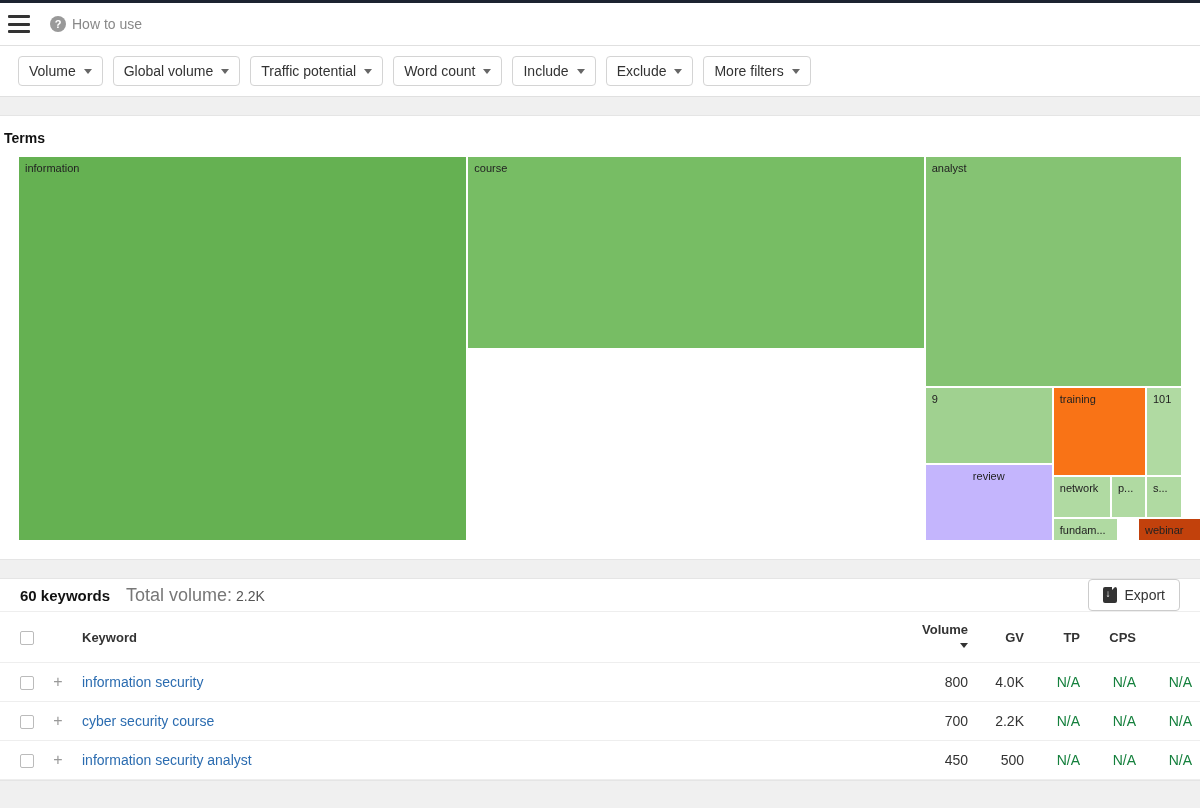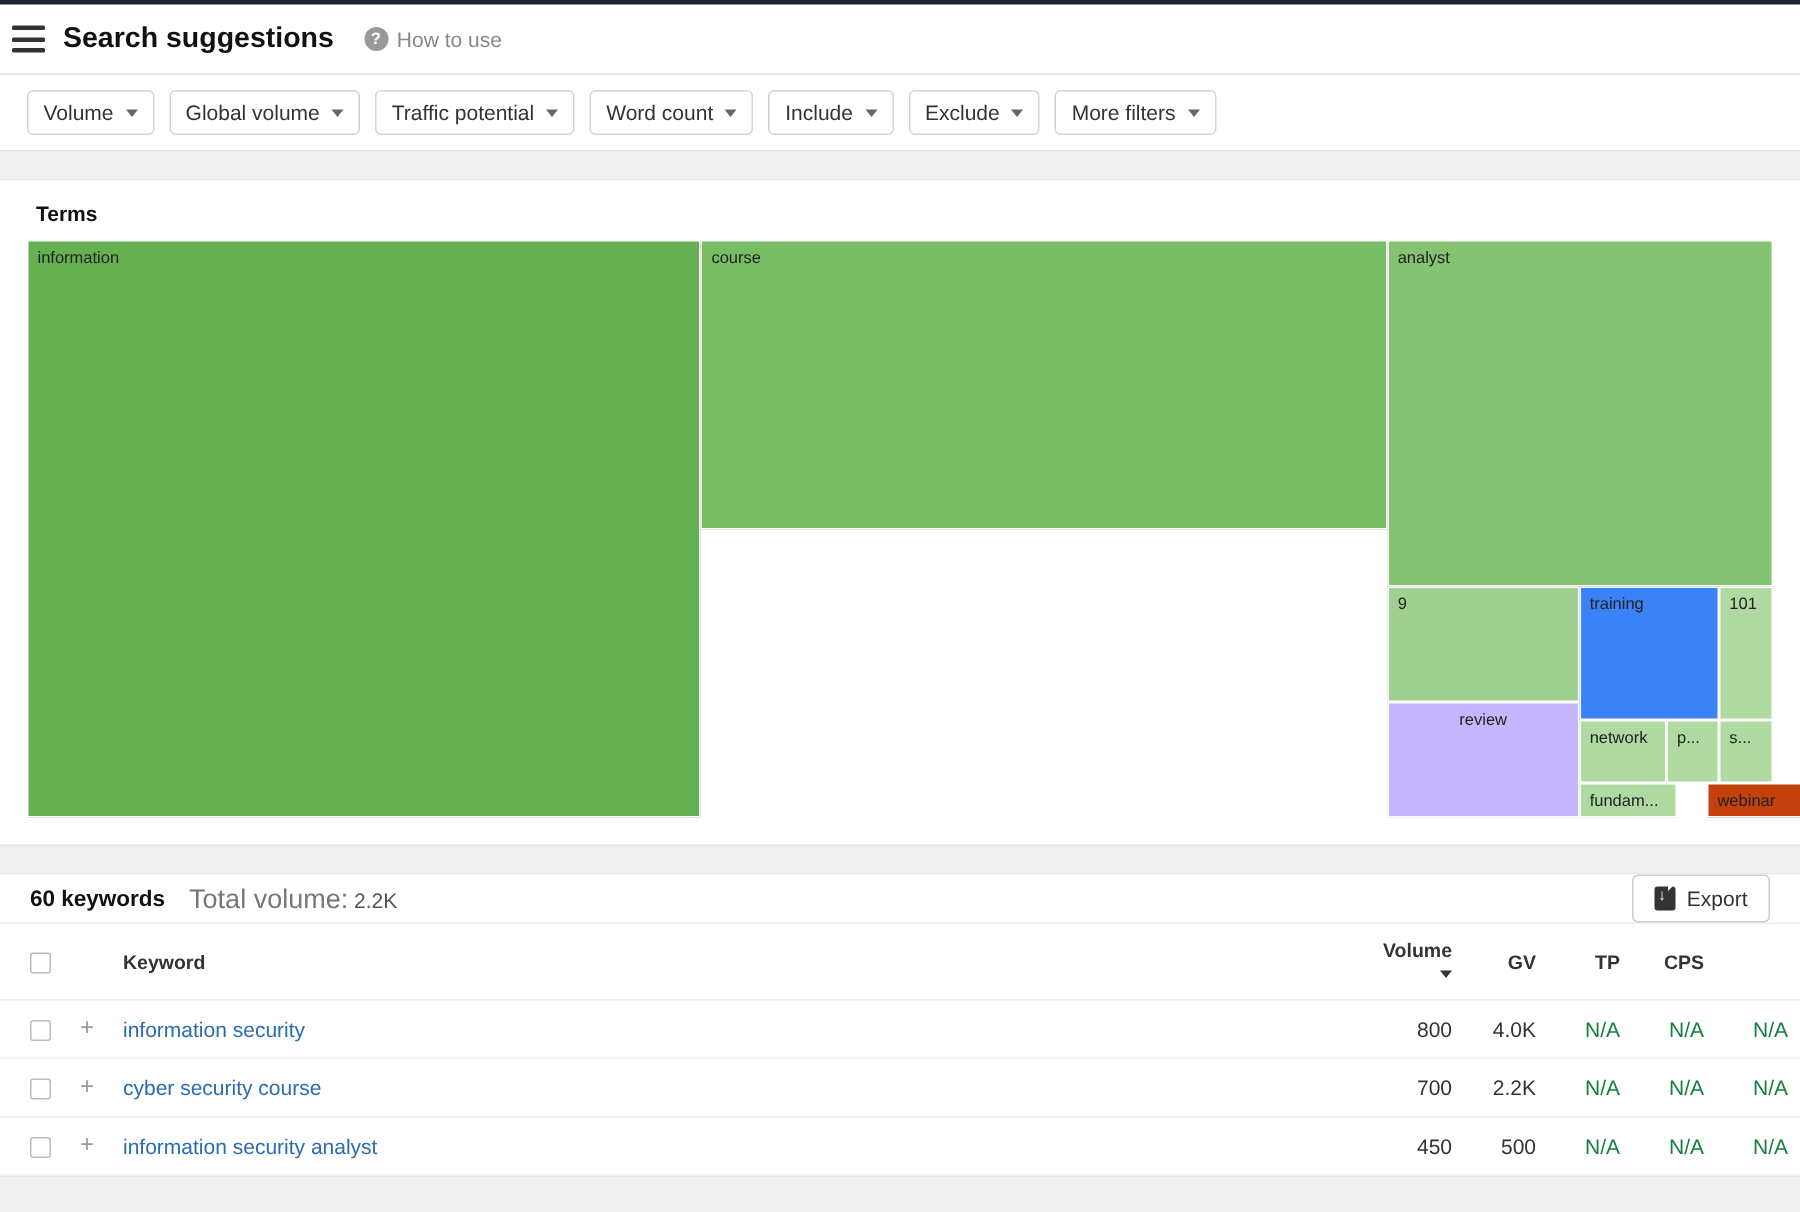--- a/index.html
+++ b/index.html
@@ -60,21 +60,21 @@
   }
 
   .panel {
     background: #fff;
     margin: 18px 0 0 0;
     border-top: 1px solid #e5e5e5;
     border-bottom: 1px solid #e5e5e5;
   }
   .panel-title {
     font-size: 14px; font-weight: 700; color: #111;
-    padding: 14px 24px 10px;
+    padding: 14px 4px 10px;
   }
 
   .treemap {
     margin: 0 18px 18px;
     height: 385px;
     position: relative;
   }
   .tm-cell {
     position: absolute;
     border: 1px solid #fff;
@@ -162,21 +162,20 @@
 </style>
 </head>
 <body>
 
 <div class="topbar">
   <div class="hamburger">
     <span></span>
       <span></span>
       <span></span>
   </div>
-  <div class="page-title">Search suggestions</div>
   <div class="how-to-use">
     <span class="help-icon">?</span>
     <span>How to use</span>
   </div>
 </div>
 
 <div class="filter-bar" id="filter-bar">
     <button class="filter-btn">
       <span>Volume</span>
       <span class="caret"></span>
@@ -208,21 +207,21 @@
   </div>
 
 <div class="panel">
   <div class="panel-title">Terms</div>
   <div class="treemap" id="treemap">
       <div class="tm-cell" style="left: 38.6%; top: 0%; width: 39.3%; height: 50%; background: rgb(119, 189, 100);">course</div>
       <div class="tm-cell" style="left: 0%; top: 0%; width: 38.6%; height: 100%; background: rgb(101, 177, 82);">information</div>
       <div class="tm-cell" style="left: 77.9%; top: 0%; width: 22.1%; height: 60%; background: rgb(133, 195, 115);">analyst</div>
       <div class="tm-cell" style="left: 77.9%; top: 60%; width: 11%; height: 20%; background: rgb(160, 209, 144);">9</div>
       <div class="tm-cell" style="left: 77.9%; top: 80%; width: 11%; height: 20%; background: #c4b5fd; text-align: center;">review</div>
-      <div class="tm-cell" style="left: 88.9%; top: 60%; width: 8%; height: 23%; background: #3b82f6;">training</div>
+      <div class="tm-cell" style="left: 88.9%; top: 60%; width: 8%; height: 23%; background: #f97316;">training</div>
       <div class="tm-cell" style="left: 96.9%; top: 60%; width: 3.1%; height: 23%; background: rgb(176, 218, 162);">101</div>
       <div class="tm-cell" style="left: 88.9%; top: 83%; width: 5%; height: 11%; background: rgb(176, 218, 162);">network</div>
       <div class="tm-cell" style="left: 93.9%; top: 83%; width: 3%; height: 11%; background: rgb(176, 218, 162);">p...</div>
       <div class="tm-cell" style="left: 96.9%; top: 83%; width: 3.1%; height: 11%; background: rgb(176, 218, 162);">s...</div>
       <div class="tm-cell" style="left: 88.9%; top: 94%; width: 5.6%; height: 6%; background: rgb(176, 218, 162);">fundam...</div>
       <div class="tm-cell" style="left: 94.5%; top: 94%; width: 5.5%; height: 6%; background: #c2410c; margin-left: 20px;">webinar</div>
     </div>
 </div>
 
 <div class="panel" style="margin-top:18px;">

